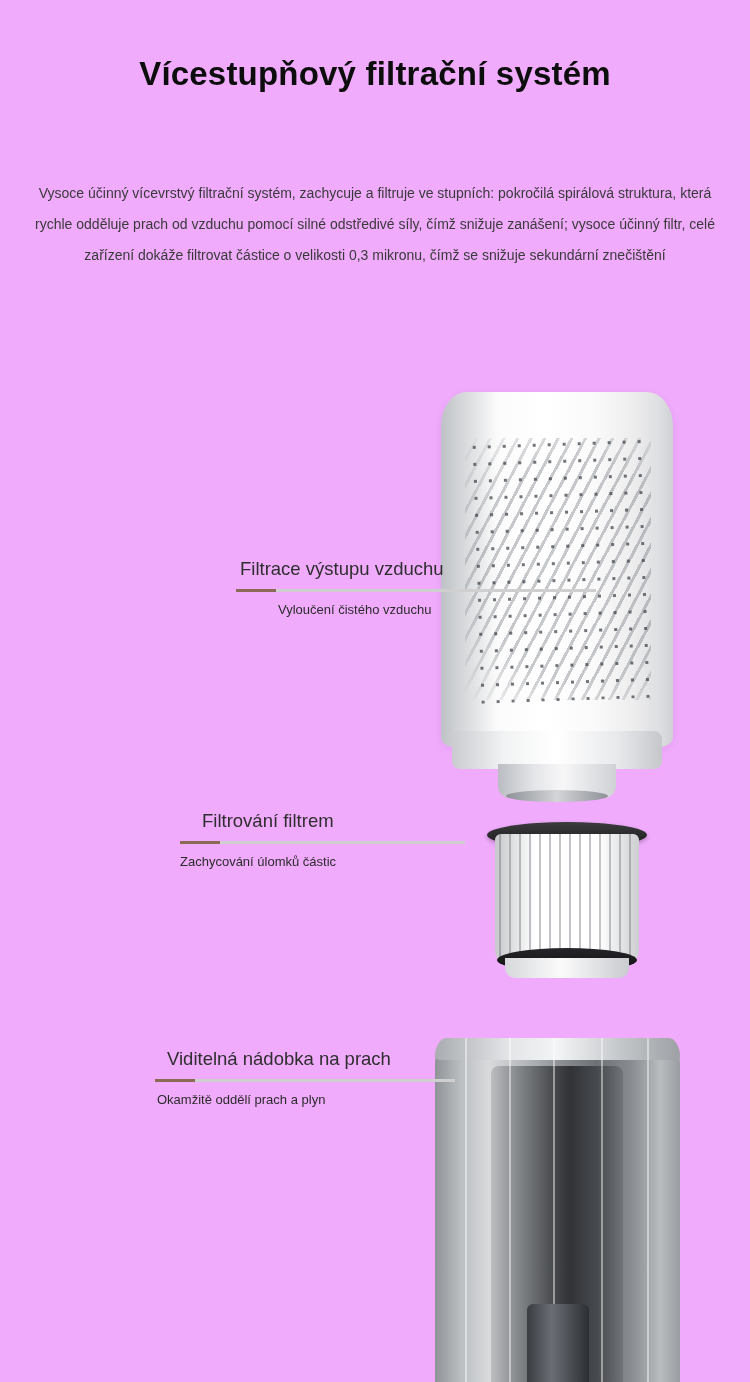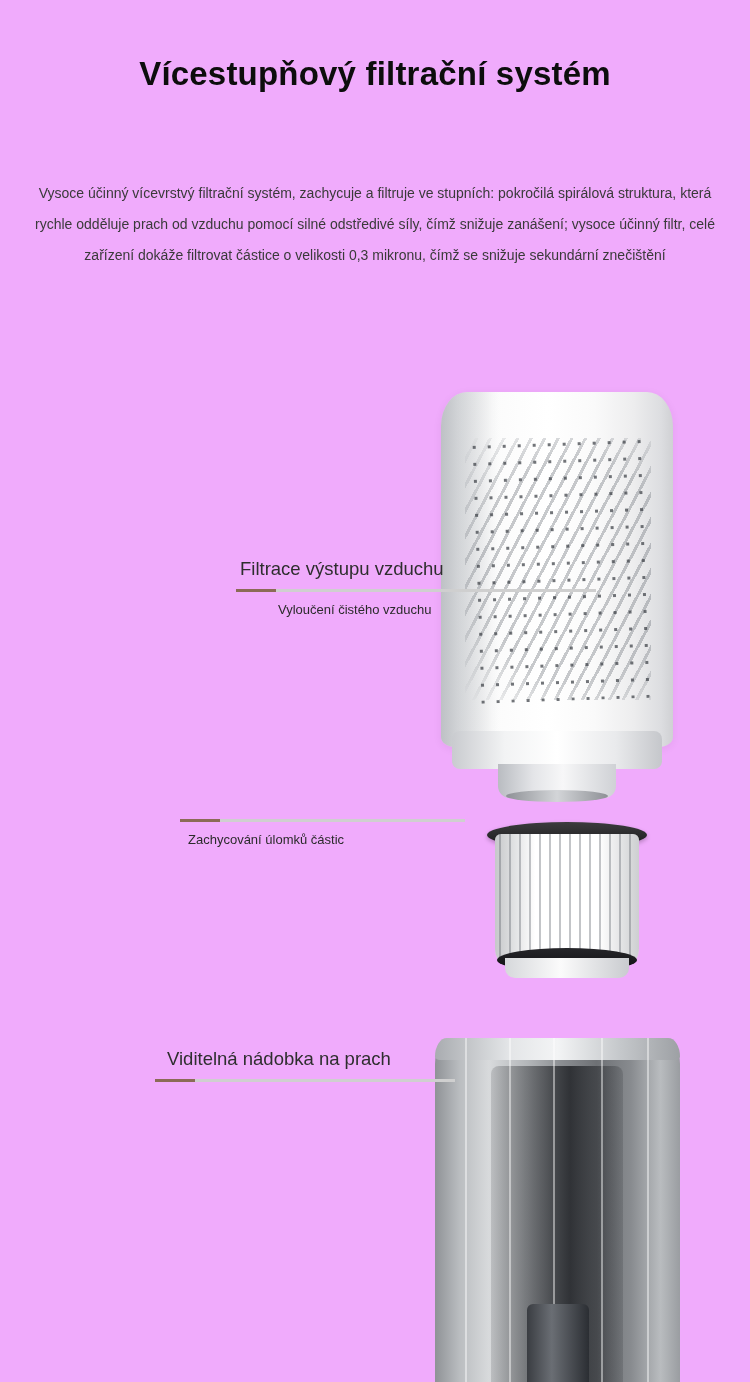--- a/index.html
+++ b/index.html
@@ -242,21 +242,21 @@
     color: #2b2b2b;
     white-space: nowrap;
   }
 
   #callout-air     { left: 236px; top: 198px; width: 360px; }
   #callout-air .title { padding-left: 4px; }
   #callout-air .sub   { padding-left: 42px; }
 
   #callout-filter  { left: 180px; top: 450px; width: 285px; }
   #callout-filter .title { padding-left: 22px; }
-  #callout-filter .sub   { padding-left: 0px; margin-left: 8px; }
+  #callout-filter .sub   { padding-left: 0px; }
 
   #callout-cup     { left: 155px; top: 658px; width: 300px; }
   #callout-cup .title { padding-left: 12px; margin-top: 30px; }
   #callout-cup .sub   { padding-left: 2px; }
 </style>
 </head>
 <body>
 
 <div class="page">
 
@@ -295,27 +295,29 @@
 
     <div class="callout" id="callout-air">
       <div class="title">Filtrace výstupu vzduchu</div>
       <div class="rule">
         <span class="seg"></span>
       </div>
       <div class="sub">Vyloučení čistého vzduchu</div>
     </div>
 
     <div class="callout" id="callout-filter">
+      <div class="title">Filtrování filtrem</div>
       <div class="rule">
         <span class="seg"></span>
       </div>
       <div class="sub">Zachycování úlomků částic</div>
     </div>
 
     <div class="callout" id="callout-cup">
       <div class="title">Viditelná nádobka na prach</div>
       <div class="rule">
         <span class="seg"></span>
       </div>
+      <div class="sub">Okamžitě oddělí prach a plyn</div>
     </div>
 
   </div>
 </div>
 
 </body></html>

